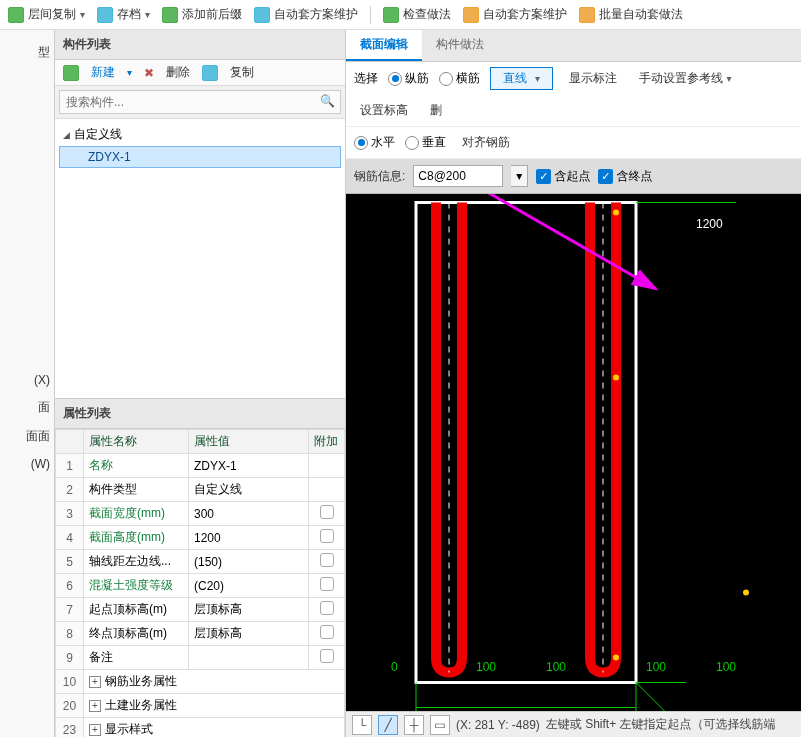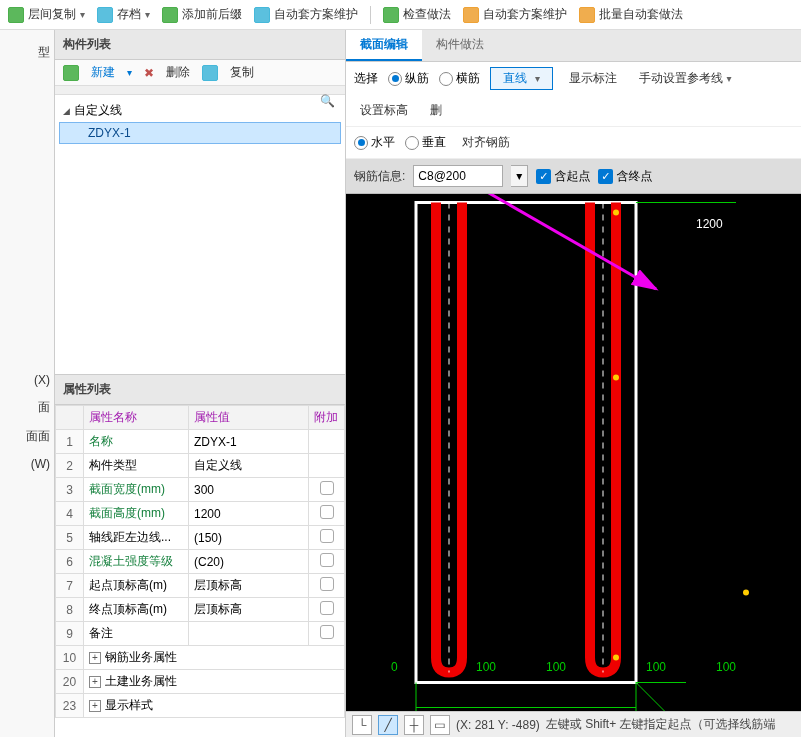--- a/index.html
+++ b/index.html
@@ -29,21 +29,21 @@
 .search-box .search-icon { position: absolute; right: 10px; top: 8px; color: #888; }
 
 .tree { background: #fff; flex: 0 0 280px; overflow:auto; padding: 4px; border-bottom: 1px solid #ccc; }
 .tree-node { padding: 3px 4px; }
 .tree-node.parent::before { content: "◢"; font-size: 9px; margin-right: 4px; color: #555; }
 .tree-node.child { padding-left: 28px; background: #cde8ff; color: #0a4b8c; border: 1px solid #7ab7f0; }
 
 .prop-panel { flex: 1; display: flex; flex-direction: column; background: #fff; }
 .prop-table { width: 100%; border-collapse: collapse; }
 .prop-table th, .prop-table td { border: 1px solid #ddd; padding: 3px 5px; text-align: left; height: 22px; }
-.prop-table th { background: #f3f3f3; font-weight: normal; color: #a21caf; }
+.prop-table th { background: #f3f3f3; font-weight: normal; color: #14532d; }
 .prop-table td.idx { text-align: center; color: #666; width: 28px; background:#fafafa; }
 .prop-table td.name { width: 105px; }
 .prop-table td.name.link { color: #15803d; }
 .prop-table td.val { }
 .prop-table td.chk { width: 36px; text-align: center; }
 .chkbox { display:inline-block; width:14px; height:14px; border:1px solid #aaa; border-radius:3px; background:#fff; }
 .exp { display:inline-block; width:12px; height:12px; border:1px solid #888; text-align:center; line-height:10px; font-size:10px; margin-right:4px; color:#555; }
 
 .right-col { flex: 1; display: flex; flex-direction: column; border-left: 1px solid #ccc; }
 .tabs { display: flex; background: #e8e8e8; border-bottom: 1px solid #ccc; }
@@ -131,20 +131,21 @@
       <div class="btn">
           <span style="color:#c0504d;">✖</span>
           <span>删除</span>
         </div>
       <div class="btn">
           <span class="toolbar-icon icon-blue"></span>
           <span>复制</span>
         </div>
     </div>
     <div class="search-box">
+      <input type="text" placeholder="搜索构件..." style="">
       <span class="search-icon">🔍</span>
     </div>
     <div class="tree">
       <div class="tree-node parent">自定义线</div>
       <div class="tree-node child">ZDYX-1</div>
     </div>
 
     <div class="prop-panel">
       <div class="panel-header">属性列表</div>
       <table class="prop-table">

